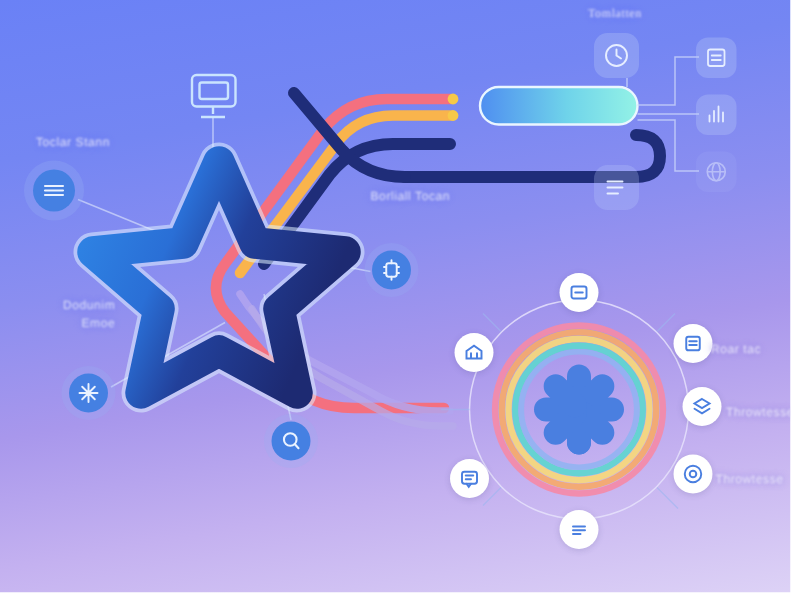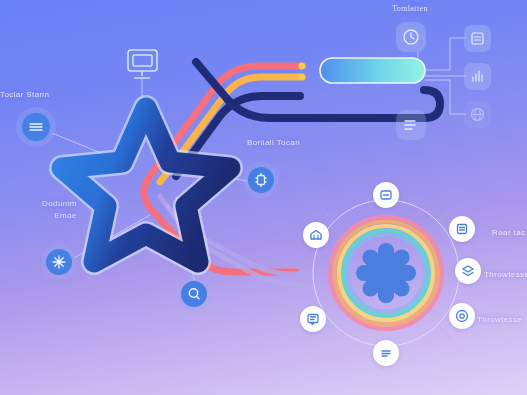--- a/index.html
+++ b/index.html
@@ -253,22 +253,22 @@
 
 <div style="position:absolute;left:449px;top:303px;width:26px;height:26px;border-radius:50%;background:#fff;box-shadow:0 1px 4px rgba(60,60,120,.18);">
   <svg width="26" height="26" viewBox="0 0 26 26">
     <g stroke="#4a7fe0" stroke-width="1.3" fill="none">
       <circle cx="13" cy="13" r="5.5"></circle>
           <circle cx="13" cy="13" r="2.2"></circle>
     </g>
   </svg>
 </div>
 
-<div class="lbl" style="left:0;top:89px;">Toclar Stann</div>
+<div class="lbl" style="left:24px;top:89px;">Toclar Stann</div>
 <div class="lbl" style="left:42px;top:198px;text-align:right;">Dodunim
 Emoe</div>
-<div class="lbl" style="left:247px;top:137px;text-align:right;">Borliall Tocan</div>
+<div class="lbl" style="left:247px;top:125px;text-align:right;">Borliall Tocan</div>
 <div class="lbl" style="left:392px;top:3px;font-family:Liberation Serif, serif;">Tomlatten</div>
-<div class="lbl dark" style="left:492px;top:227px;">Roar tac</div>
+<div class="lbl dark" style="left:474px;top:227px;">Roar tac</div>
 <div class="lbl dark" style="left:484px;top:269px;">Throwtesse</div>
 <div class="lbl dark" style="left:477px;top:314px;">Throwtesse</div>
 
 </div>
 
 </body></html>

